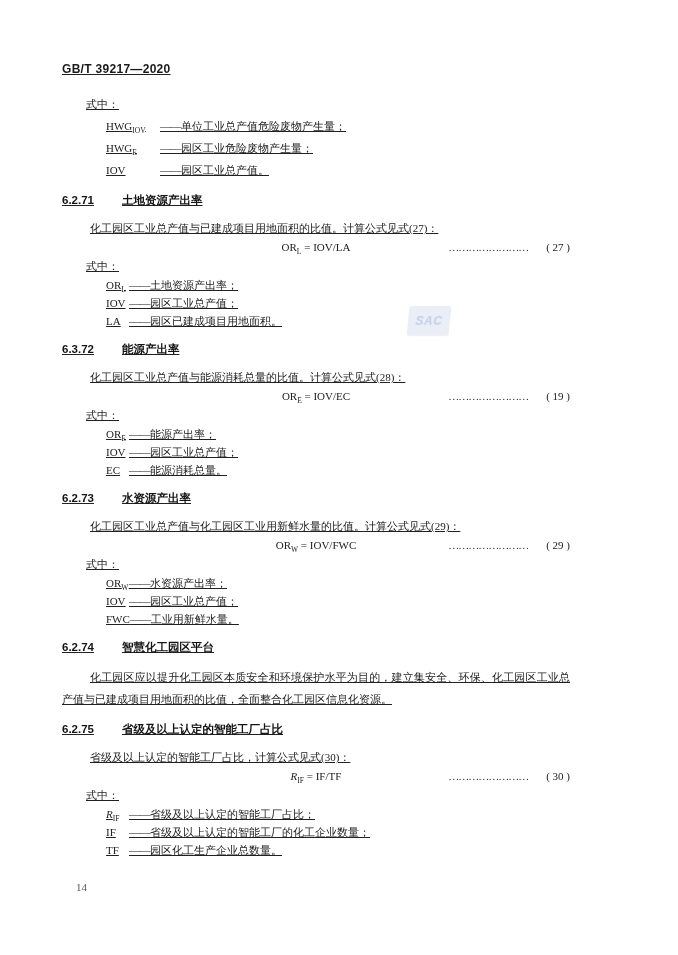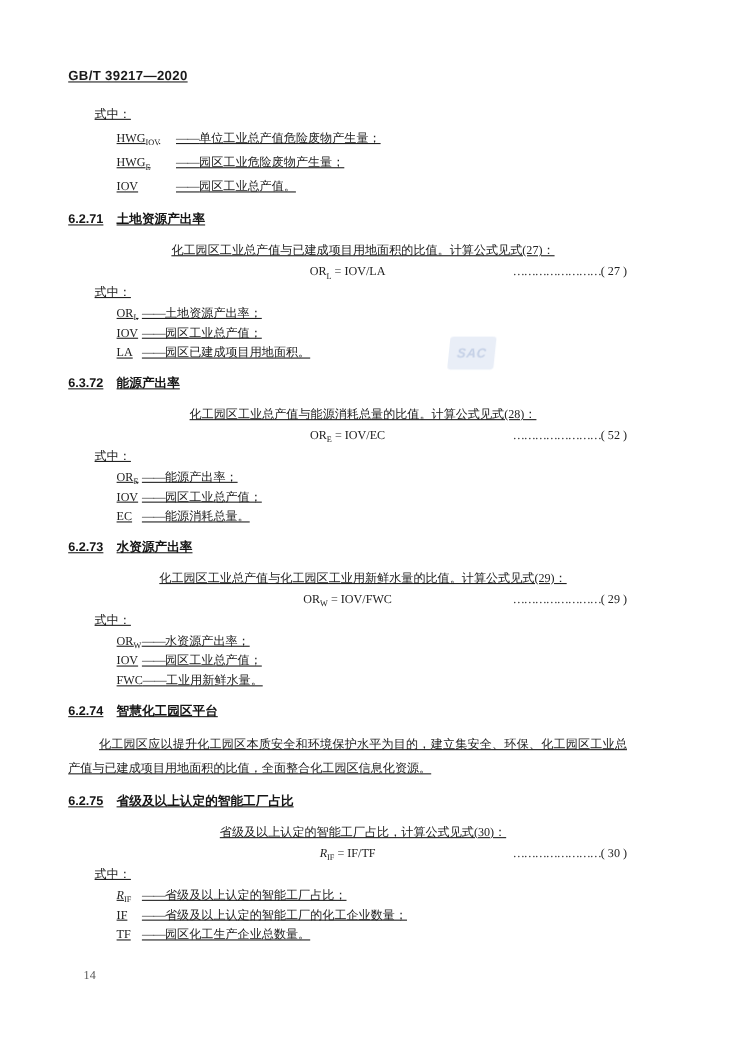--- a/index.html
+++ b/index.html
@@ -50,26 +50,25 @@
   .sec-heading {
     font-family: "Liberation Sans", "DejaVu Sans", sans-serif;
     font-weight: bold;
     font-size: 11.5px;
     line-height: 15px;
     margin-top: 12px;
     margin-bottom: 11px;
     color: #141414;
     display: flex;
   }
-  .sec-heading .sec-no { margin-right: 12px; }
+  .sec-heading .sec-no { margin-right: 28px; }
   .intro {
     line-height: 19px;
     text-indent: 28px;
     margin: 0;
-    text-align: center;
   }
   .body-para {
     line-height: 22px;
     text-indent: 28px;
     margin: 2px 0 0 0;
     text-align: justify;
   }
   .eq-row {
     position: relative;
     height: 19px;
@@ -81,21 +80,21 @@
     transform: translateX(-50%);
     white-space: nowrap;
   }
   .italic { font-style: italic; }
   .leader {
     position: absolute;
     right: 0;
     white-space: nowrap;
   }
   .dots { letter-spacing: -1px; color: #2a2a2a; }
-  .eq-no { margin-left: 0; }
+  .eq-no { margin-left: 18px; }
   .watermark {
     position: absolute;
     left: 408px; top: 306px;
     width: 42px; height: 30px;
     background: #e9eef7;
     border-radius: 3px;
     display: flex;
     align-items: center;
     justify-content: center;
     font-family: "Liberation Sans", "DejaVu Sans", sans-serif;
@@ -175,21 +174,21 @@
     </section>
 
     <section>
       <div class="sec-heading">
         <span class="sec-no">6.3.72</span>
         <span class="sec-title">能源产出率</span>
       </div>
       <p class="intro">化工园区工业总产值与能源消耗总量的比值。计算公式见式(28)：</p>
       <div class="eq-row">
         <span class="equation"><span>OR</span><span class="sub">E</span><span> = IOV/EC</span></span>
-        <span class="leader"><span class="dots">……………………</span><span class="eq-no">( 52 )</span></span>
+        <span class="leader"><span class="dots">……………………</span><span class="eq-no">( 19 )</span></span>
       </div>
       <div class="where">式中：</div>
       <div class="def-row">
         <span class="term"><span>OR</span><span class="sub">E</span></span>
         <span class="dash">——</span>
         <span class="desc">能源产出率；</span>
       </div>
       <div class="def-row">
         <span class="term"><span>IOV</span><span class="sub"></span></span>
         <span class="dash">——</span>

